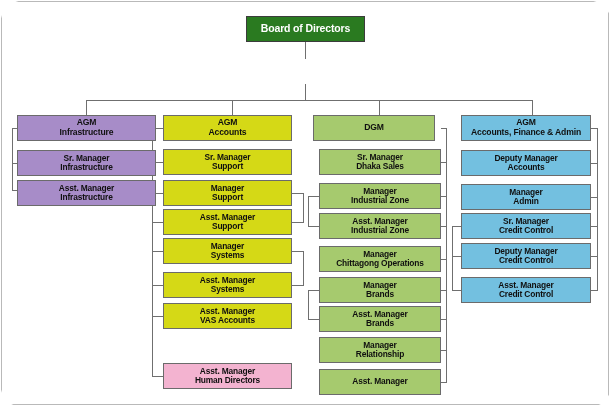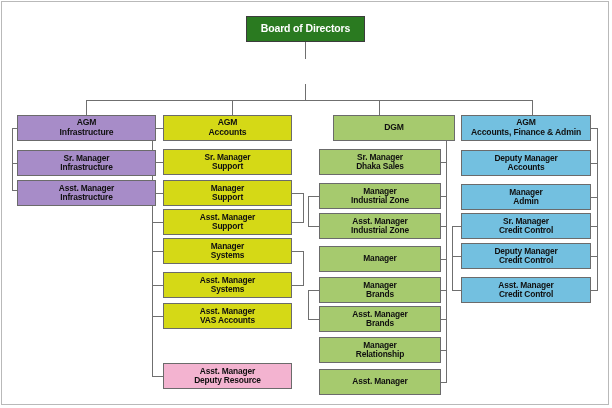--- a/index.html
+++ b/index.html
@@ -7,20 +7,21 @@
     padding: 0;
     background: #ffffff;
   }
   #chart-root {
     position: relative;
     width: 612px;
     height: 408px;
     background: #ffffff;
     font-family: "Liberation Sans", "DejaVu Sans", sans-serif;
     overflow: hidden;
+    border-radius: 25px;
   }
   .frame {
     position: absolute;
     left: 1px;
     top: 1px;
     width: 608px;
     height: 404px;
     border: 1px solid #b9b9b9;
     box-sizing: border-box;
     pointer-events: none;
@@ -183,40 +184,41 @@
   <div class="node yellow" style="left:163px; top:272px; width:129px; height:26px;">
     <span class="l1">Asst. Manager</span>
     <span class="l2">Systems</span>
   </div>
   <div class="node yellow" style="left:163px; top:303px; width:129px; height:26px;">
     <span class="l1">Asst. Manager</span>
     <span class="l2">VAS Accounts</span>
   </div>
   <div class="node pink" style="left:163px; top:363px; width:129px; height:26px;">
     <span class="l1">Asst. Manager</span>
-    <span class="l2">Deputy Resource</span>
-  </div>
-
-  <div class="node green head" style="left:333px; top:115px; width:122px; height:26px;">
+    <span class="l2">Human Directors</span>
+  </div>
+
+  <div class="node green head" style="left:313px; top:115px; width:122px; height:26px;">
     <span class="l1">DGM</span>
   </div>
   <div class="node green" style="left:319px; top:149px; width:122px; height:26px;">
     <span class="l1">Sr. Manager</span>
     <span class="l2">Dhaka Sales</span>
   </div>
   <div class="node green" style="left:319px; top:183px; width:122px; height:26px;">
     <span class="l1">Manager</span>
     <span class="l2">Industrial Zone</span>
   </div>
   <div class="node green" style="left:319px; top:213px; width:122px; height:26px;">
     <span class="l1">Asst. Manager</span>
     <span class="l2">Industrial Zone</span>
   </div>
   <div class="node green" style="left:319px; top:246px; width:122px; height:26px;">
     <span class="l1">Manager</span>
+    <span class="l2">Chittagong Operations</span>
   </div>
   <div class="node green" style="left:319px; top:277px; width:122px; height:26px;">
     <span class="l1">Manager</span>
     <span class="l2">Brands</span>
   </div>
   <div class="node green" style="left:319px; top:306px; width:122px; height:26px;">
     <span class="l1">Asst. Manager</span>
     <span class="l2">Brands</span>
   </div>
   <div class="node green" style="left:319px; top:337px; width:122px; height:26px;">

